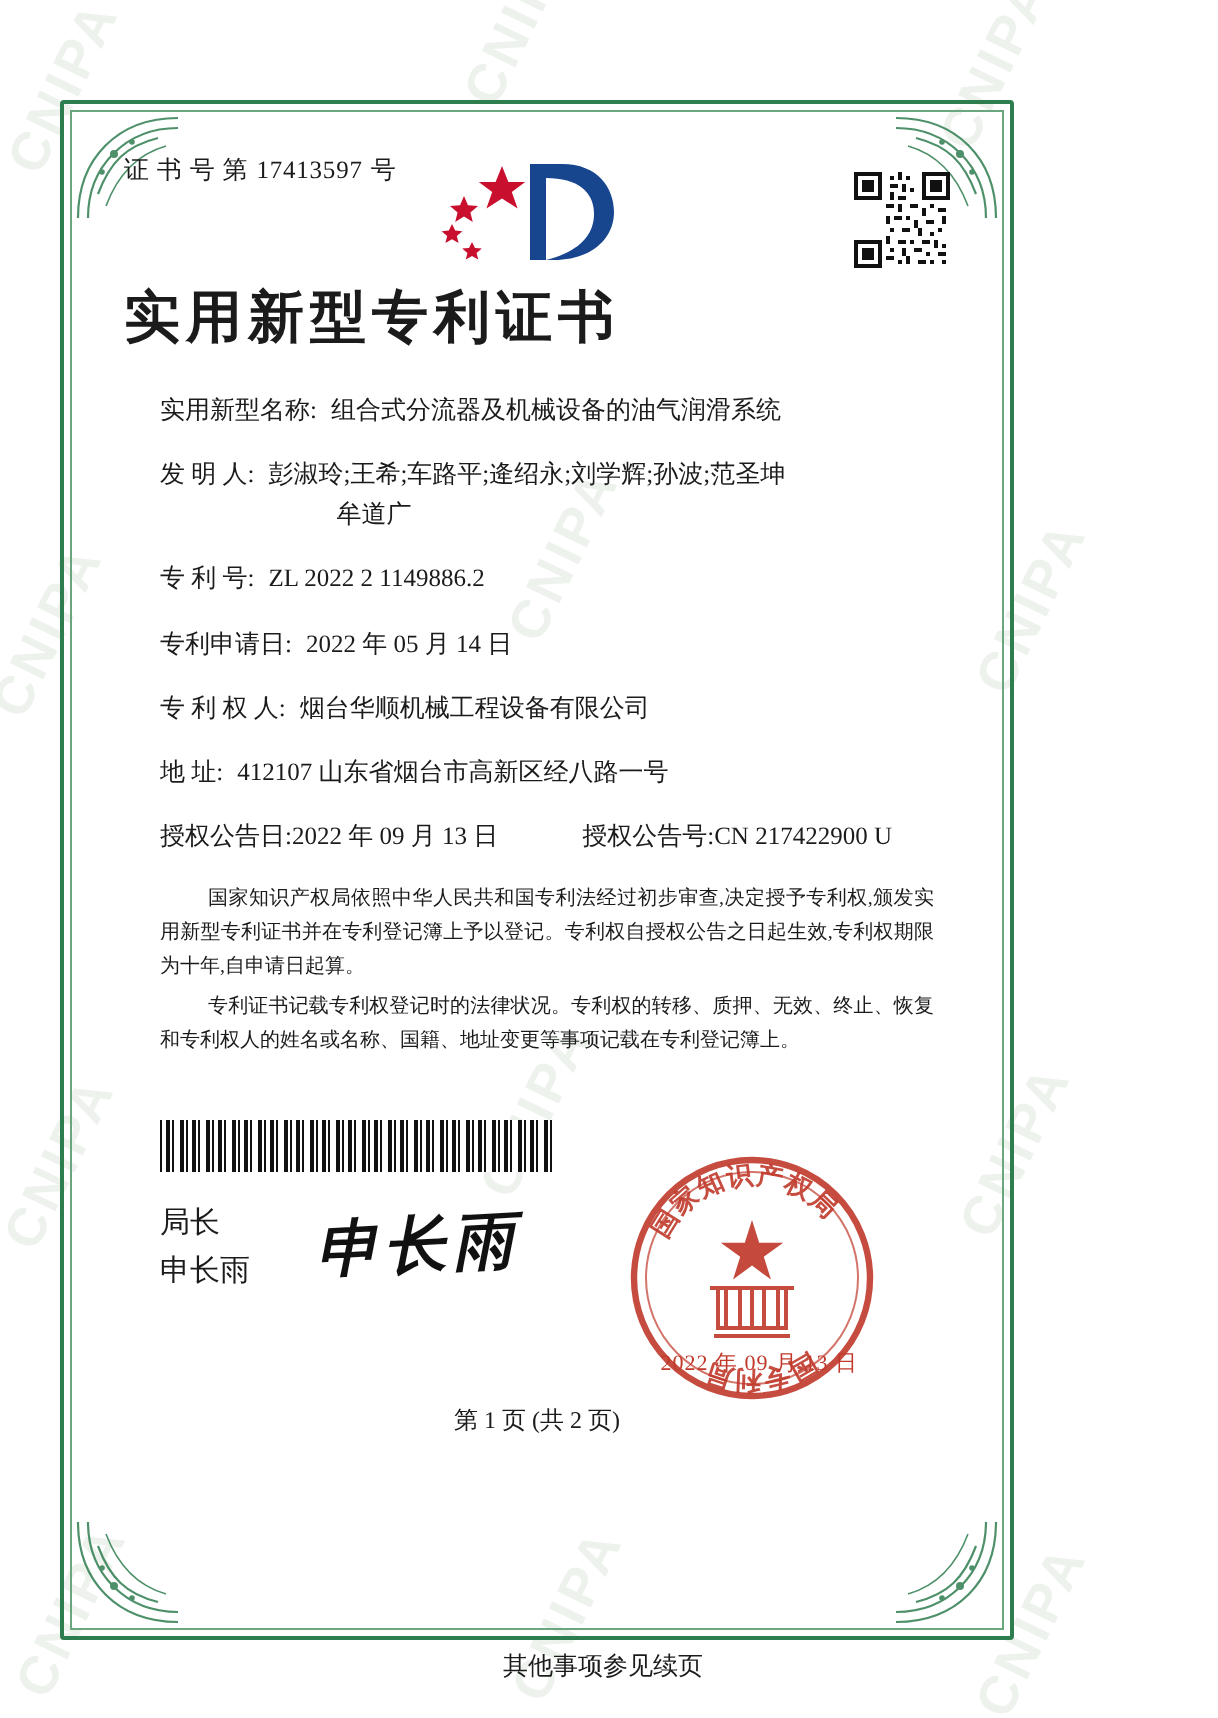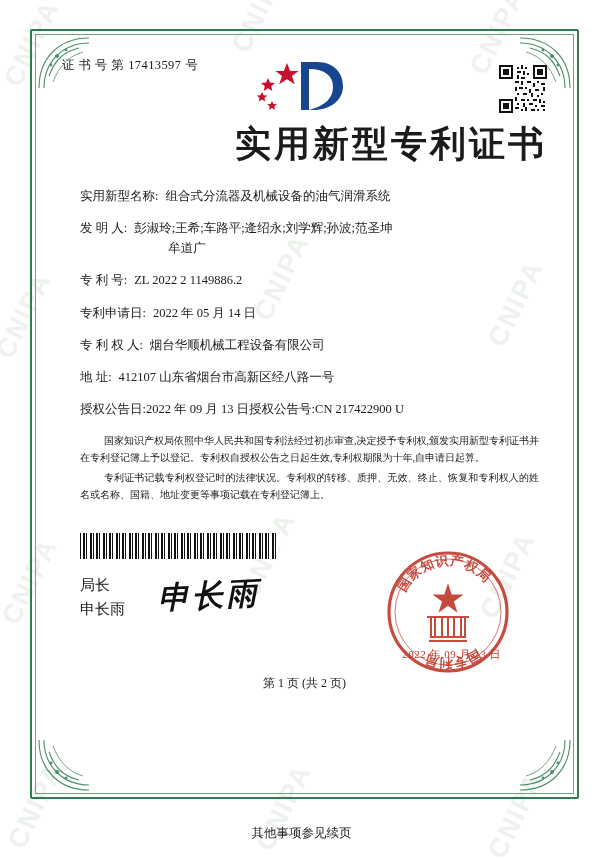--- a/index.html
+++ b/index.html
@@ -31,22 +31,22 @@
     letter-spacing: 2px;
     color: rgba(150,175,150,0.17);
     transform: rotate(-64deg);
     white-space: nowrap;
   }
 
   
   .sheet {
     position: absolute;
     left: 30px;
-    top: 29px;
-    width: 549px;
+    top: 50px;
+    width: 477px;
     height: 770px;
     z-index: 1;
   }
   .border-outer {
     position: absolute;
     inset: 0;
     border: 2px solid #2e7d4f;
     border-radius: 2px;
   }
   .border-inner {
@@ -89,22 +89,22 @@
   }
   .logo {
     width: 100%;
     text-align: center;
     margin-top: -18px;
     height: 58px;
   }
   .logo svg { display: inline-block; }
 
   .title {
-    text-align: right;
-    font-size: 36px;
+    text-align: left;
+    font-size: 28px;
     font-weight: bold;
     letter-spacing: 3px;
     margin-top: 6px;
     margin-bottom: 18px;
     font-family: "Liberation Serif", serif;
   }
 
   
   .field {
     display: flex;
@@ -129,21 +129,21 @@
 
   .row2 {
     display: flex;
     font-size: 12.5px;
     margin: 0 0 13px 18px;
   }
   .row2 .half {
     display: flex;
     align-items: center;
   }
-  .row2 .half.second { }
+  .row2 .half.second { margin-left: 42px; }
 
   
   .para {
     font-size: 10px;
     line-height: 1.72;
     text-align: justify;
     margin: 0 8px 3px 18px;
     text-indent: 24px;
   }
   .para-block { margin-top: 14px; }

